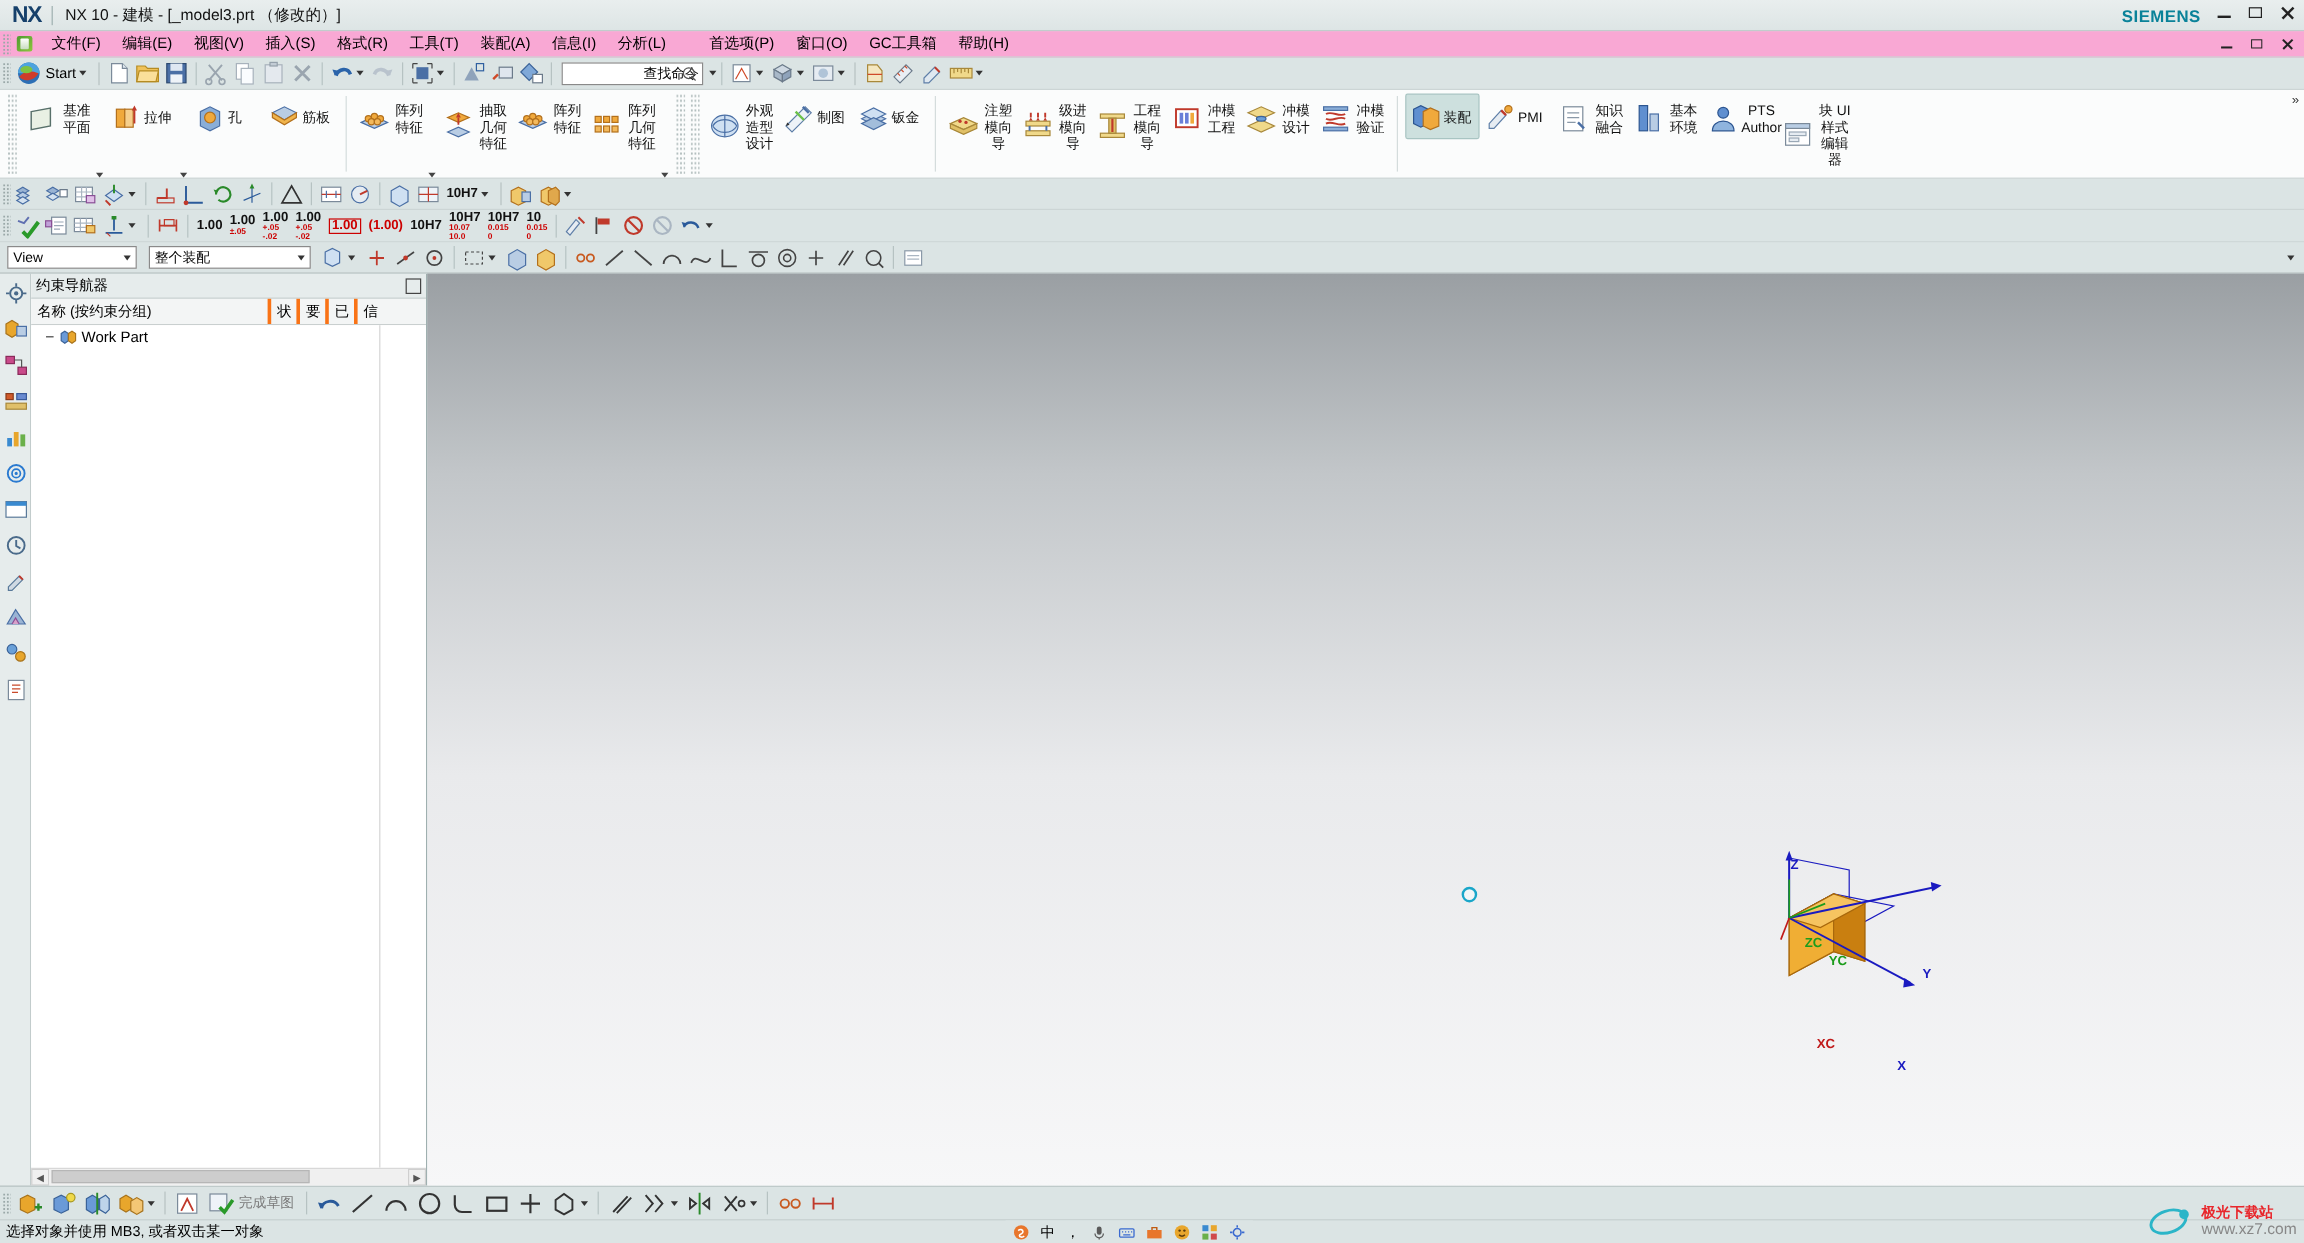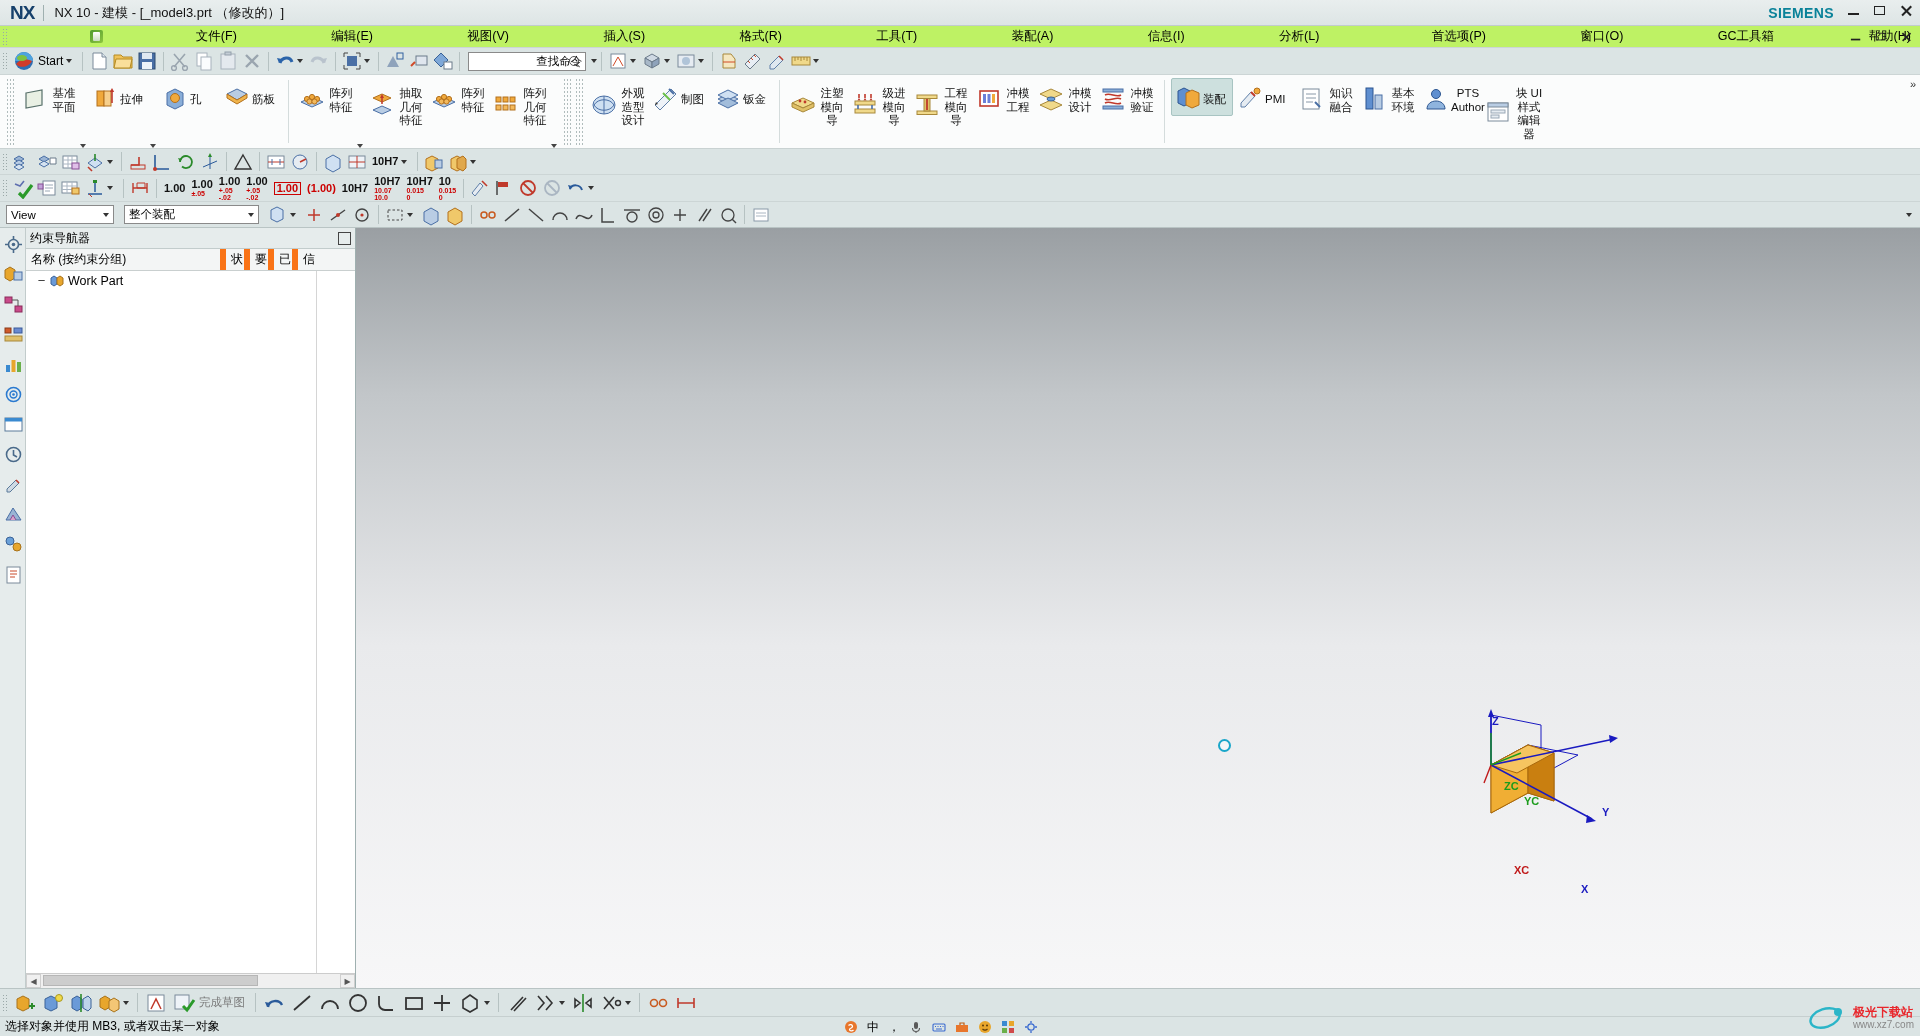--- a/index.html
+++ b/index.html
@@ -22,22 +22,22 @@
   .wbtns { position: absolute; right: 6px; top: 3px; display: flex; gap: 10px; align-items: center; }
   .wbtn { width: 16px; height: 16px; position: relative; cursor: default; }
   .wbtn i { position: absolute; background: #222; display: block; }
   .wmin i { left: 2px; top: 10px; width: 11px; height: 1.5px; }
   .wmax i { left: 2px; top: 3px; width: 11px; height: 9px; background: transparent; border: 1.5px solid #222; }
   .wclose i:first-child { left: 2px; top: 7px; width: 13px; height: 1.5px; transform: rotate(45deg); }
   .wclose i:last-child  { left: 2px; top: 7px; width: 13px; height: 1.5px; transform: rotate(-45deg); }
 
   
   .menubar {
-    height: 22px; background: #bef264; display: flex; align-items: center;
-    border-bottom: 1px solid #ccd5d5; padding-left: 2px; position: relative; justify-content: space-between;
+    height: 22px; background: #f9a8d4; display: flex; align-items: center;
+    border-bottom: 1px solid #ccd5d5; padding-left: 2px; position: relative;
   }
   .grip { width: 7px; height: 18px; margin-right: 2px;
     background-image: radial-gradient(circle, #9aa8a8 0.8px, transparent 1px);
     background-size: 3px 3px; }
   .menu-ico { width: 17px; height: 17px; margin: 0 5px 0 1px; position: relative; }
   .menu-ico::before { content:""; position:absolute; left:2px; top:2px; width:13px; height:13px;
     background: linear-gradient(135deg,#4f9a2f,#8ec63f); border-radius:2px; }
   .menu-ico::after { content:""; position:absolute; left:5px; top:4px; width:7px; height:9px;
     background: linear-gradient(#fff,#c8dcc0); border-radius:1px; }
   .menuitem { font-size: 12.5px; padding: 2px 9px; white-space: nowrap; cursor: default; }
@@ -108,21 +108,21 @@
             display: flex; flex-direction: column; align-items: center; padding-top: 5px; gap: 9px; }
   .resico { width: 21px; height: 21px; position: relative; cursor: default; border: 1px solid transparent; }
 
   .navpanel { width: 330px; background: #fff; display: flex; flex-direction: column;
               border-right: 1px solid #9fb0b0; }
   .nav-header { height: 21px; background: #e6ecec; border-bottom: 1px solid #c2cccc;
                 display: flex; align-items: center; padding: 0 4px; font-size: 12px; }
   .nav-pin { margin-left: auto; width: 13px; height: 13px; border: 1.4px solid #444; }
   .nav-cols { height: 22px; background: #f3f5f5; border-bottom: 1px solid #c9cfcf; display: flex;
               font-size: 12px; align-items: center; }
-  .ncol { padding: 0 5px; border-right: 6px solid #f97316; height: 100%; display: flex;
+  .ncol { padding: 0 5px; border-right: 3px solid #f97316; height: 100%; display: flex;
           align-items: center; white-space: nowrap; overflow: hidden; }
   .tree-area { flex: 1; background: #fff; position: relative; }
   .tree-row { display: flex; align-items: center; height: 19px; padding-left: 10px; font-size: 12.5px; }
   .tw-expand { width: 11px; height: 11px; display: flex; align-items: center; justify-content: center;
                font-size: 13px; line-height: 1; color: #333; margin-right: 3px; }
   .tw-ico { width: 14px; height: 14px; margin-right: 4px; position: relative; }
   .tree-vline { position: absolute; left: 290px; top: 0; bottom: 0; width: 1px; background: #d5d5d5; }
   .nav-hscroll { height: 15px; background: #f0f0f0; border-top: 1px solid #ccc;
                  display: flex; align-items: center; }
   .hs-btn { width: 15px; height: 14px; background: #f0f0f0; border: 1px solid #cfcfcf;
@@ -1316,18 +1316,18 @@
       </span>
     </div>
 
     <div class="jg">
       <svg width="42" height="30" viewBox="0 0 42 30">
         <ellipse cx="17" cy="15" rx="15" ry="9" fill="none" stroke="#2bb5c8" stroke-width="2.4" transform="rotate(-18 17 15)"></ellipse>
         <circle cx="30" cy="9" r="4" fill="#2bb5c8"></circle>
       </svg>
       <div style="display:flex;flex-direction:column;line-height:1.1">
         <span class="jg-text">极光下载站</span>
-        <span style="font-size:10px;color:#888">www.xz7.com</span>
+        <span style="font-size:13px;color:#888">www.xz7.com</span>
       </div>
     </div>
   </div>
 
 </div>
 
 </body></html>

